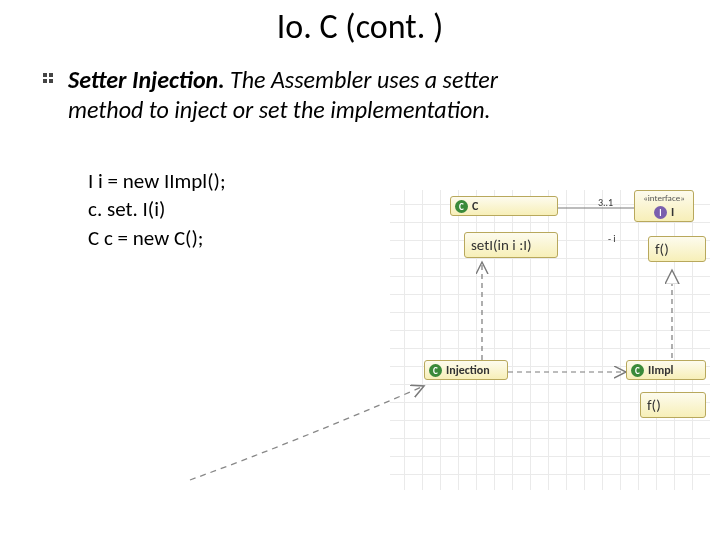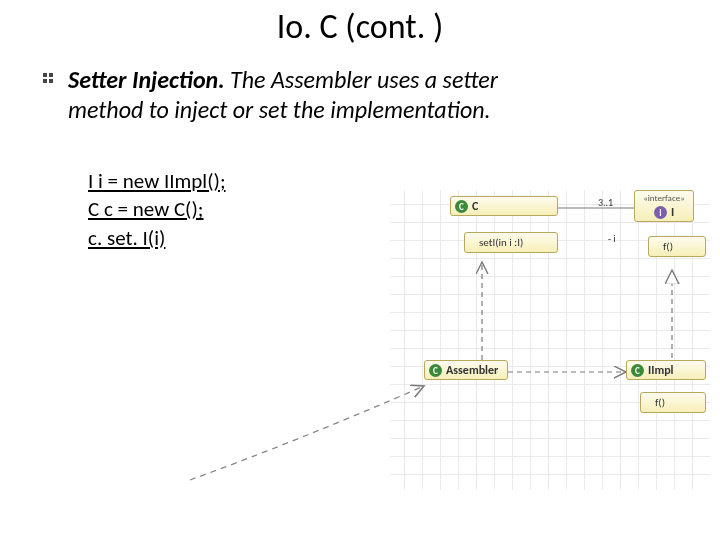--- a/index.html
+++ b/index.html
@@ -45,21 +45,21 @@
     margin-top: 38px;
     margin-left: 26px;
     max-width: 300px;
   }
   .codeblock {
     font-size: 21px;
     line-height: 1.35;
     margin-top: 42px;
     margin-left: 46px;
   }
-  .codeblock div { white-space: pre; text-decoration: underline; }
+  .codeblock div { white-space: pre; }
 
   
   .diagram {
     position: absolute;
     left: 390px;
     top: 190px;
     width: 320px;
     height: 300px;
   }
   .grid {
@@ -100,22 +100,22 @@
   }
   .badge-c { background: #3a8a3a; }
   .badge-i { background: #7a5fae; }
   .stereotype {
     font-size: 9px;
     text-align: center;
     color: #555;
     padding-top: 1px;
   }
   .compart {
-    padding: 3px 14px;
-    font-size: 11px;
+    padding: 3px 6px;
+    font-size: 15px;
     color: #333;
   }
   .multiplicity {
     position: absolute;
     font-size: 10px;
     color: #333;
   }
   .role {
     position: absolute;
     font-size: 10px;
@@ -144,22 +144,22 @@
       </svg>
     </span>
     <div class="bullet-text">
       <span class="strong">Setter Injection.</span><span> The Assembler uses a setter method to inject or set the implementation.</span>
     </div>
   </div>
 
 
   <div class="codeblock">
     <div>I i = new IImpl();</div>
+    <div>c. set. I(i)</div>
     <div>C c = new C();</div>
-    <div>c. set. I(i)</div>
   </div>
 </div>
 
 <div class="diagram">
   <div class="grid"></div>
 
   <svg class="lines">
     <defs>
       <marker id="openArrow" markerWidth="12" markerHeight="12" refX="10" refY="5" orient="auto">
         <path d="M0,0 L10,5 L0,10" fill="none" stroke="#7a7a7a" stroke-width="1.2"></path>
@@ -197,21 +197,21 @@
       <span>I</span>
     </div>
   </div>
   <div class="box" style="left:258px; top:46px; width:58px;">
     <div class="compart">f()</div>
   </div>
 
   <div class="box" style="left:34px; top:170px; width:84px;">
     <div class="box-header">
       <span class="badge badge-c">C</span>
-      <span>Assembler</span>
+      <span>Injection</span>
     </div>
   </div>
 
   <div class="box" style="left:236px; top:170px; width:80px;">
     <div class="box-header">
       <span class="badge badge-c">C</span>
       <span>IImpl</span>
     </div>
   </div>
   <div class="box" style="left:250px; top:202px; width:66px;">

